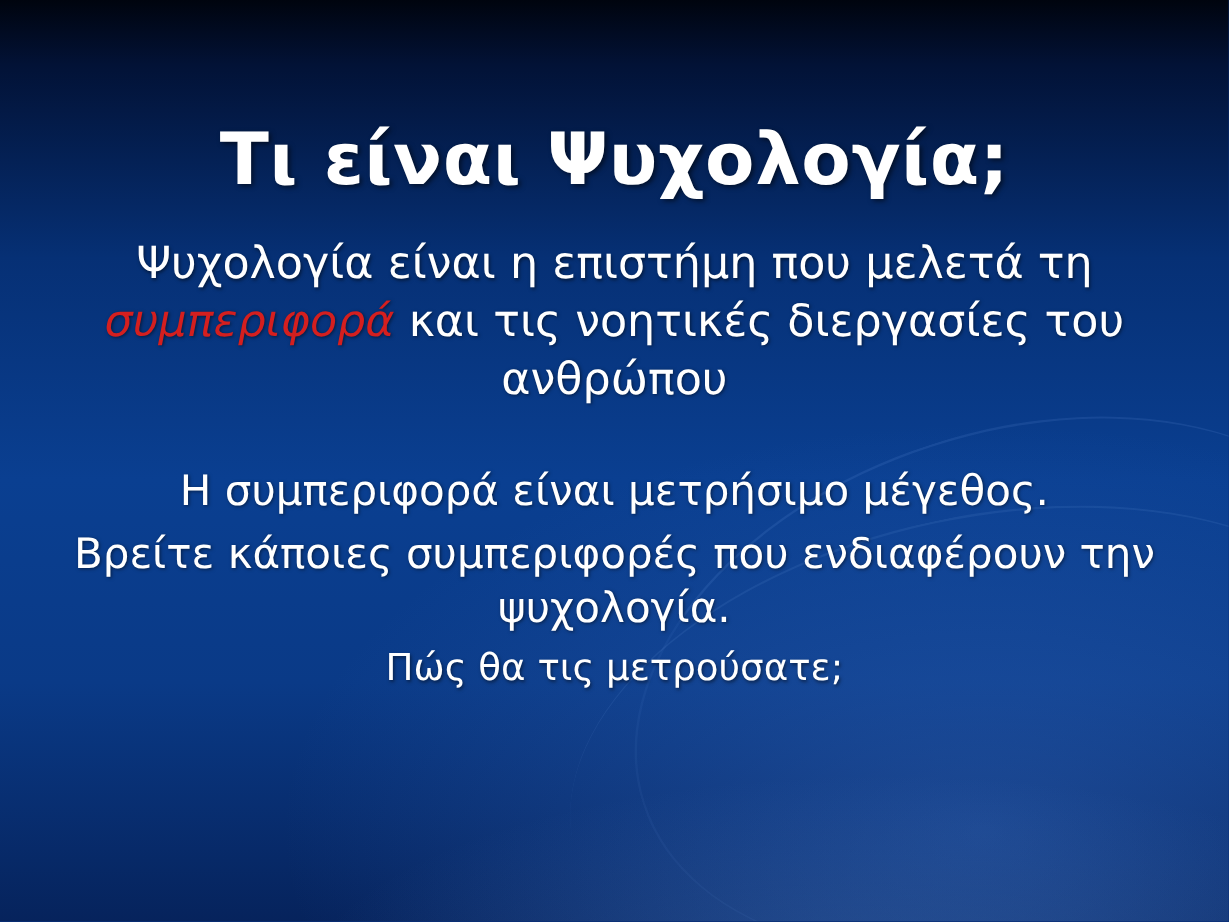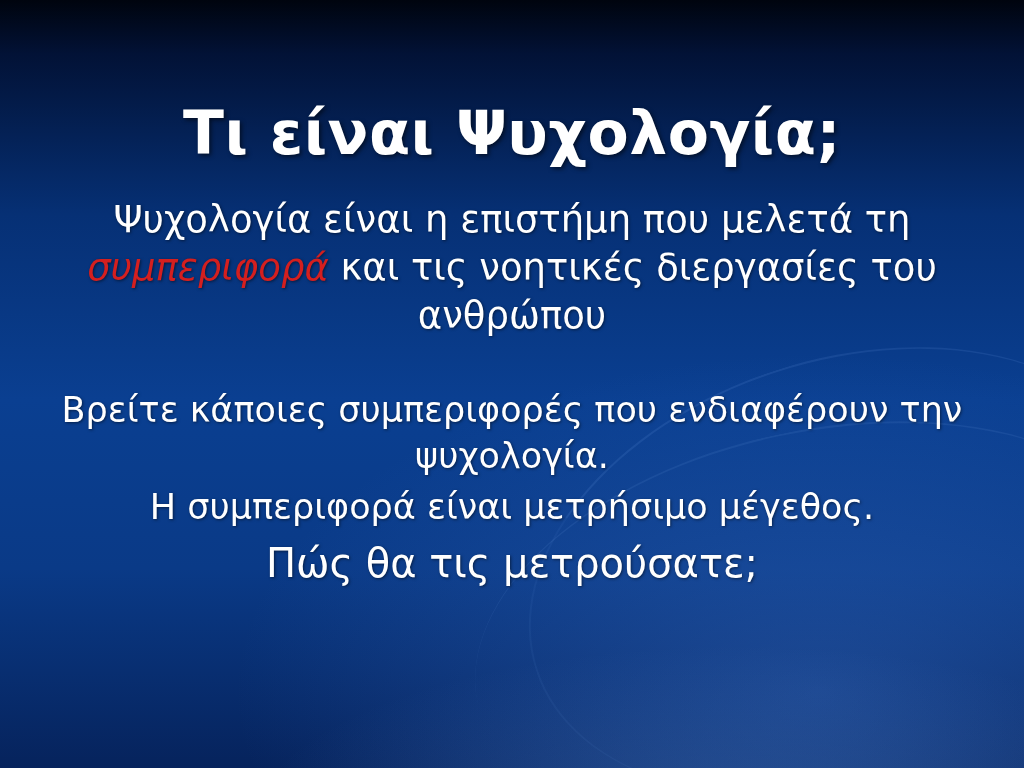--- a/index.html
+++ b/index.html
@@ -108,21 +108,21 @@
     font-size: 37px;
     line-height: 1.30;
     text-shadow: 1px 1px 3px rgba(0,0,0,0.5);
     margin: 0 0 8px 0;
     padding: 0 18px;
   }
   .para.p1 { font-size: 37px; }
   .spacer { height: 40px; }
   .para.p2 { font-size: 35px; margin-bottom: 6px; }
   .para.p3 { font-size: 35px; margin-bottom: 6px; }
-  .para.p4 { font-size: 40px; margin-bottom: 0; }
+  .para.p4 { font-size: 31px; margin-bottom: 0; }
 
   .hl {
     color: #d41f1f;
     font-style: italic;
   }
 </style>
 </head>
 <body>
 
 <div class="slide">
@@ -134,21 +134,21 @@
   <div class="content">
 
     <h1 class="title">Τι είναι Ψυχολογία;</h1>
 
     <div class="body-block">
 
       <p class="para p1"><span>Ψυχολογία είναι η επιστήμη που μελετά τη </span><span class="hl">συμπεριφορά</span><span> και τις νοητικές διεργασίες του ανθρώπου</span></p>
 
       <div class="spacer"></div>
 
+      <p class="para p2">Η συμπεριφορά είναι μετρήσιμο μέγεθος.</p>
+
       <p class="para p3">Βρείτε κάποιες συμπεριφορές που ενδιαφέρουν την ψυχολογία.</p>
-
-      <p class="para p2">Η συμπεριφορά είναι μετρήσιμο μέγεθος.</p>
 
       <p class="para p4">Πώς θα τις μετρούσατε;</p>
 
     </div>
   </div>
 </div>
 
 </body></html>

